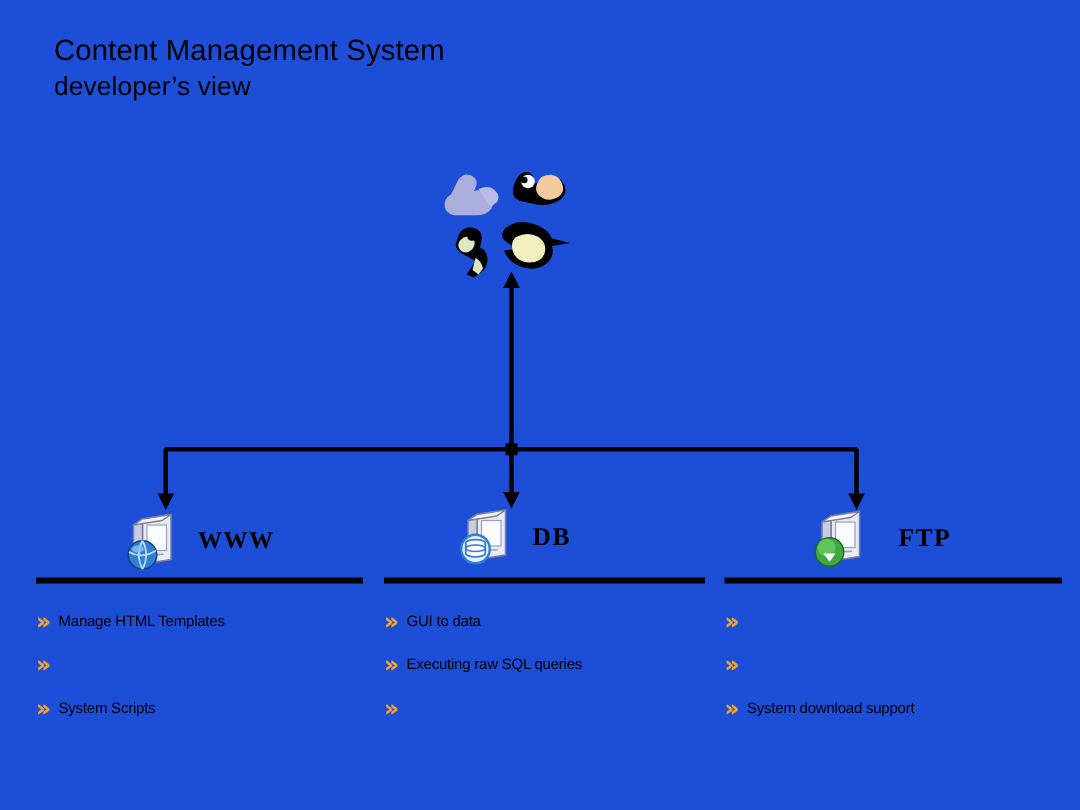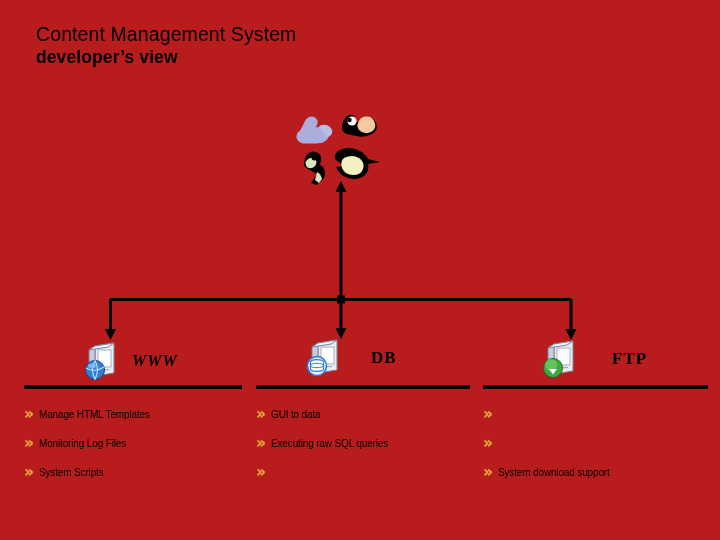--- a/index.html
+++ b/index.html
@@ -14,42 +14,42 @@
     font-family: "Liberation Sans", sans-serif;
     color: #000000;
     position: relative;
   }
 
   #slide {
     position: absolute;
     left: 0; top: 0;
     width: 720px;
     height: 540px;
-    background: #b91c1c;
+    background: #1d4ed8;
   }
 
   
   #title-block {
     position: absolute;
     left: 36px;
     top: 23px;
     width: 640px;
   }
   #title-line1 {
     font-size: 19.5px;
     line-height: 23px;
     font-weight: normal;
     letter-spacing: 0.1px;
     color: #000000;
     white-space: nowrap;
   }
   #title-line2 {
     font-size: 17.5px;
     line-height: 22px;
-    font-weight: bold;
+    font-weight: normal;
     letter-spacing: 0.1px;
     color: #000000;
     white-space: nowrap;
   }
 
   
   #people-cluster {
     position: absolute;
     left: 293px;
     top: 104px;
@@ -89,23 +89,23 @@
     letter-spacing: 1.0px;
     color: #000000;
     margin-left: 6px;
     white-space: nowrap;
   }
 
   #node-www { left: 82px;  top: 338px; }
   #node-db  { left: 305px; top: 335px; }
   #node-ftp { left: 541px; top: 336px; }
 
-  #node-www .node-label { margin-left: 8px; font-size: 16px; font-style: italic; }
-  #node-db  .node-label { margin-left: 24px; }
-  #node-ftp .node-label { margin-left: 29px; text-align: right; }
+  #node-www .node-label { margin-left: 8px; font-size: 16px; }
+  #node-db  .node-label { margin-left: 8px; }
+  #node-ftp .node-label { margin-left: 16px; text-align: right; }
 
   
   .col-rule {
     position: absolute;
     height: 4px;
     background: #000000;
     top: 385px;
   }
   #rule-1 { left: 24px;  width: 218px; }
   #rule-2 { left: 256px; width: 214px; }
@@ -264,21 +264,20 @@
   <div class="col-rule" id="rule-2"></div>
   <div class="col-rule" id="rule-3"></div>
 
   <div class="bullet-col" id="col-www">
     <div class="bullet-item">
       <span class="bullet-mark">»</span>
       <span class="bullet-text">Manage HTML Templates</span>
     </div>
     <div class="bullet-item">
       <span class="bullet-mark">»</span>
-      <span class="bullet-text">Monitoring Log Files</span>
     </div>
     <div class="bullet-item">
       <span class="bullet-mark">»</span>
       <span class="bullet-text">System Scripts</span>
     </div>
   </div>
 
   <div class="bullet-col" id="col-db">
     <div class="bullet-item">
       <span class="bullet-mark">»</span>

